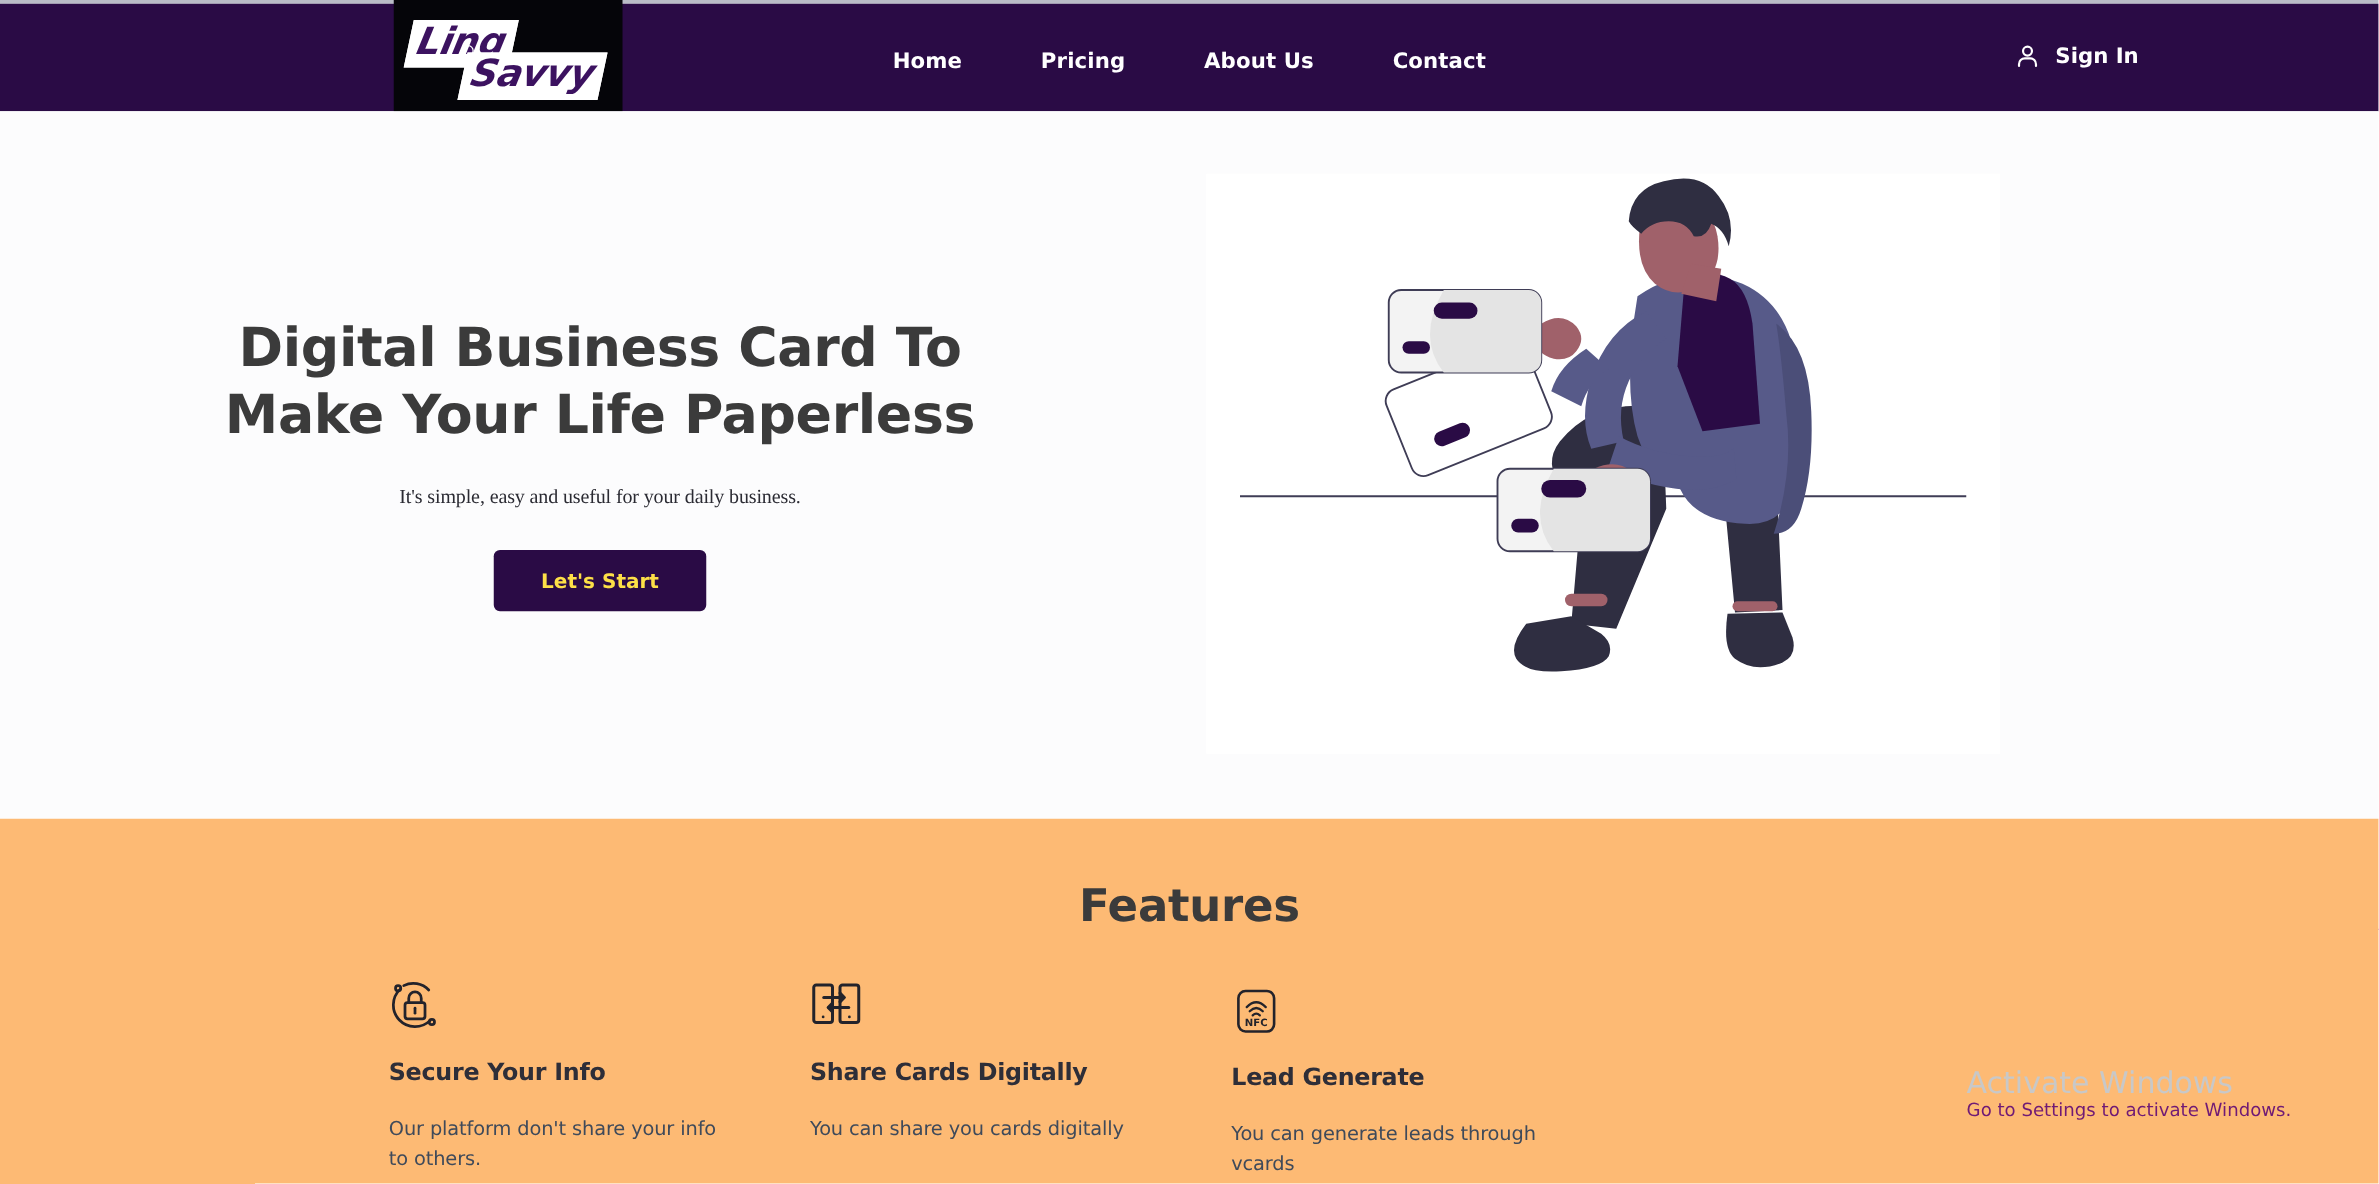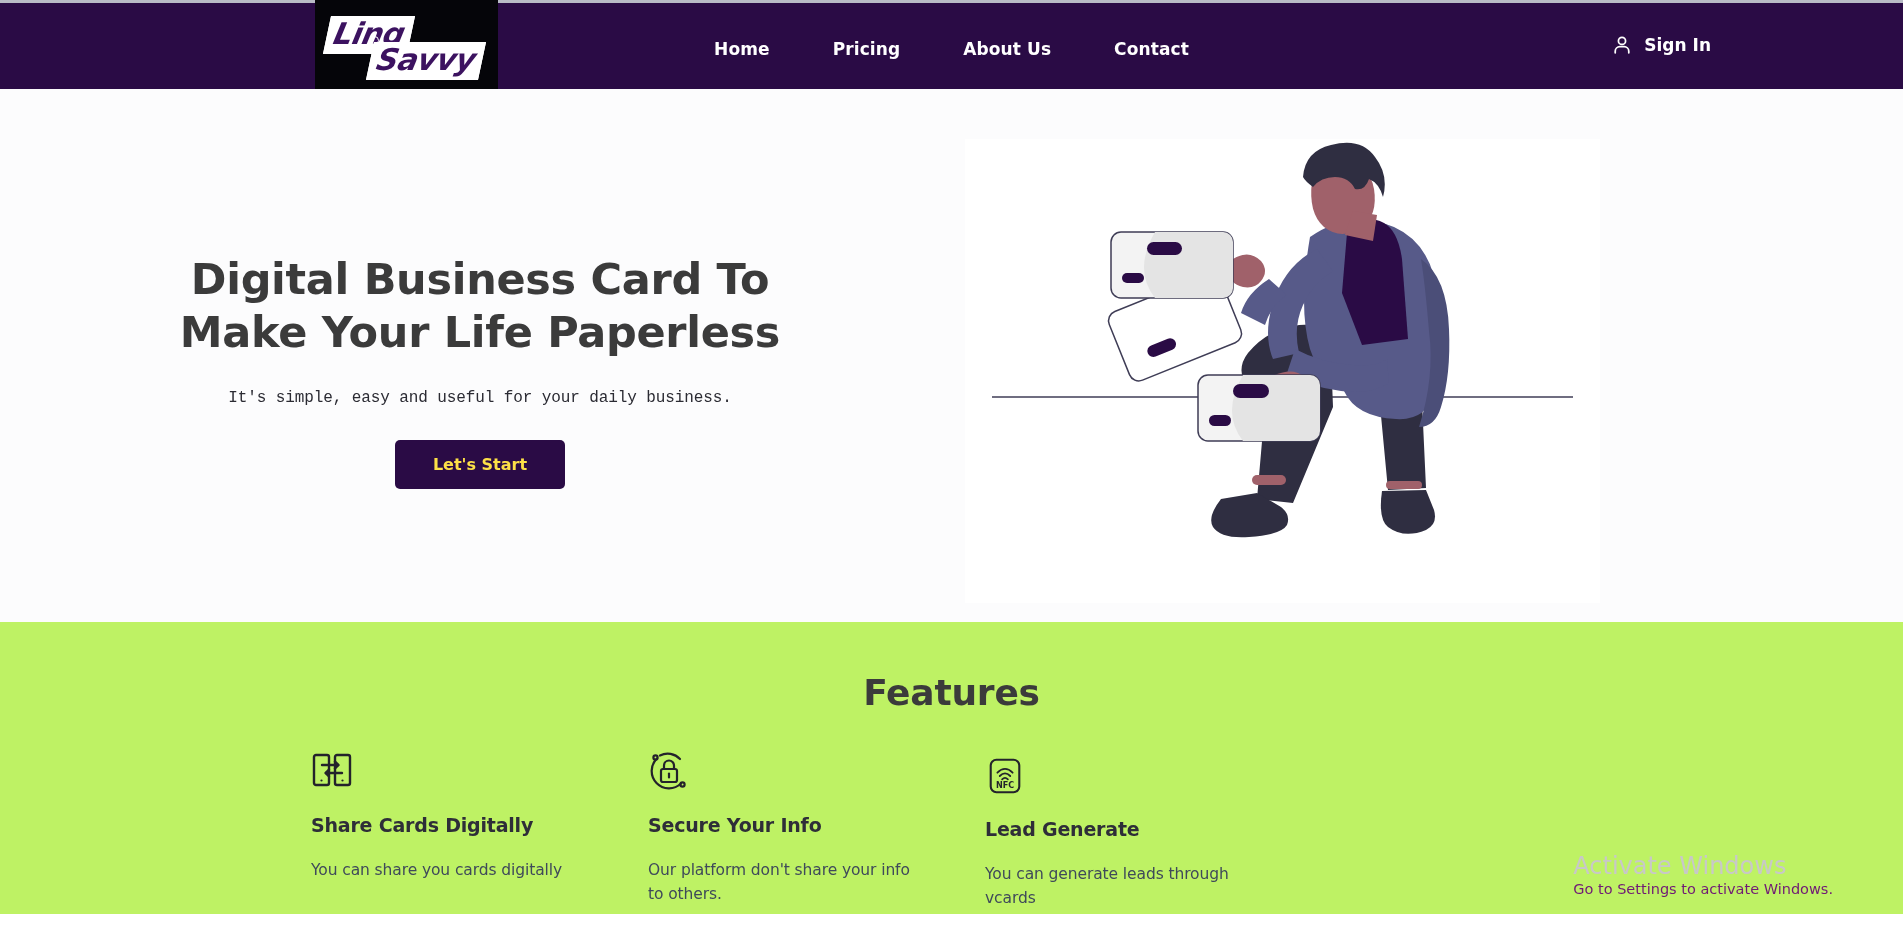--- a/index.html
+++ b/index.html
@@ -130,21 +130,21 @@
     font-size: 43px;
     line-height: 1.24;
     font-weight: 700;
     color: #3b3b3b;
     letter-spacing: -0.3px;
     margin-bottom: 30px;
   }
   .hero-sub {
     font-size: 16px;
     color: #2b2b33;
-    font-family: Liberation Mono, monospace;
+    font-family: Liberation Serif, serif;
     margin-bottom: 33px;
     letter-spacing: -0.1px;
   }
   .cta-btn {
     background: #2a0b45;
     color: #fde047;
     border: none;
     font-family: "DejaVu Sans", sans-serif;
     font-size: 16px;
     font-weight: 700;
@@ -157,24 +157,24 @@
     position: absolute;
     left: 965px; top: 50px;
     width: 635px; height: 464px;
     background: #ffffff;
   }
   .hero-illus { display: block; width: 635px; height: 464px; }
 
   
   .features {
     position: absolute;
-    top: 622px; left: 0;
+    top: 655px; left: 0;
     width: 1903px;
     height: 292px;
-    background: #bef264;
+    background: #fdba74;
   }
   .features-title {
     text-align: center;
     font-family: "DejaVu Sans", sans-serif;
     font-size: 36px;
     font-weight: 700;
     color: #3b3b3b;
     letter-spacing: -0.2px;
     padding-top: 50px;
   }
@@ -327,54 +327,54 @@
         <rect x="268" y="245" width="36" height="14" rx="7" fill="#2a0b45"></rect>
         <rect x="244" y="276" width="22" height="11" rx="5.5" fill="#2a0b45"></rect>
       </svg>
     </div>
   </section>
 
   <section class="features">
     <h2 class="features-title">Features</h2>
 
     <div class="feature-grid">
+
+      <div class="feature f-offset-2">
+        <span>
+          <svg class="feature-icon" width="42" height="42" viewBox="0 0 42 42" fill="none" stroke="#23232b" stroke-width="2.2" stroke-linecap="round" stroke-linejoin="round">
+            <path d="M9 8.5 A17 17 0 1 0 33 33.5"></path>
+            <path d="M12 5.5 A17 17 0 0 1 32 9"></path>
+            <circle cx="7.5" cy="7.5" r="2.1"></circle>
+            <circle cx="34.5" cy="34.5" r="2.1"></circle>
+            <rect x="13" y="19" width="16" height="13" rx="2"></rect>
+            <path d="M16 19 v-3.5 a5 5 0 0 1 10 0 V19"></path>
+            <path d="M21 23.5 v4"></path>
+          </svg>
+        </span>
+        <div class="feature-name">Secure Your Info</div>
+        <div class="feature-desc">Our platform don't share your info to others.</div>
+      </div>
 
       <div class="feature f-offset-1">
         <span>
           <svg class="feature-icon" width="42" height="42" viewBox="0 0 42 42" fill="none" stroke="#23232b" stroke-width="2.4" stroke-linecap="round" stroke-linejoin="round">
             <rect x="3" y="5" width="15" height="30" rx="2"></rect>
             <rect x="24" y="5" width="15" height="30" rx="2"></rect>
             <circle cx="10.5" cy="30.5" r="1.1" fill="#23232b" stroke="none"></circle>
             <circle cx="31.5" cy="30.5" r="1.1" fill="#23232b" stroke="none"></circle>
             <path d="M11 15 h16"></path>
             <path d="M24 11.5 l3.5 3.5 l-3.5 3.5"></path>
             <path d="M31 23 h-16"></path>
             <path d="M18 19.5 l-3.5 3.5 l3.5 3.5"></path>
           </svg>
         </span>
         <div class="feature-name">Share Cards Digitally</div>
         <div class="feature-desc">You can share you cards digitally</div>
       </div>
 
-      <div class="feature f-offset-2">
-        <span>
-          <svg class="feature-icon" width="42" height="42" viewBox="0 0 42 42" fill="none" stroke="#23232b" stroke-width="2.2" stroke-linecap="round" stroke-linejoin="round">
-            <path d="M9 8.5 A17 17 0 1 0 33 33.5"></path>
-            <path d="M12 5.5 A17 17 0 0 1 32 9"></path>
-            <circle cx="7.5" cy="7.5" r="2.1"></circle>
-            <circle cx="34.5" cy="34.5" r="2.1"></circle>
-            <rect x="13" y="19" width="16" height="13" rx="2"></rect>
-            <path d="M16 19 v-3.5 a5 5 0 0 1 10 0 V19"></path>
-            <path d="M21 23.5 v4"></path>
-          </svg>
-        </span>
-        <div class="feature-name">Secure Your Info</div>
-        <div class="feature-desc">Our platform don't share your info to others.</div>
-      </div>
-
       <div class="feature f-offset-3">
         <span>
           <svg class="feature-icon" width="40" height="40" viewBox="0 0 42 42" fill="none" stroke="#23232b" stroke-width="2.2" stroke-linecap="round" stroke-linejoin="round">
             <rect x="6" y="4" width="30" height="34" rx="6"></rect>
             <path d="M13 17.5 q8 -8 16 0" stroke-width="1.9"></path>
             <path d="M15.5 21 q5.5 -5.5 11 0" stroke-width="1.9"></path>
             <path d="M18 24.5 q3 -3 6 0" stroke-width="1.9"></path>
             <text x="21" y="33.5" font-family="DejaVu Sans, sans-serif" font-size="8.5" font-weight="700" fill="#23232b" stroke="none" text-anchor="middle">NFC</text>
           </svg>
         </span>

